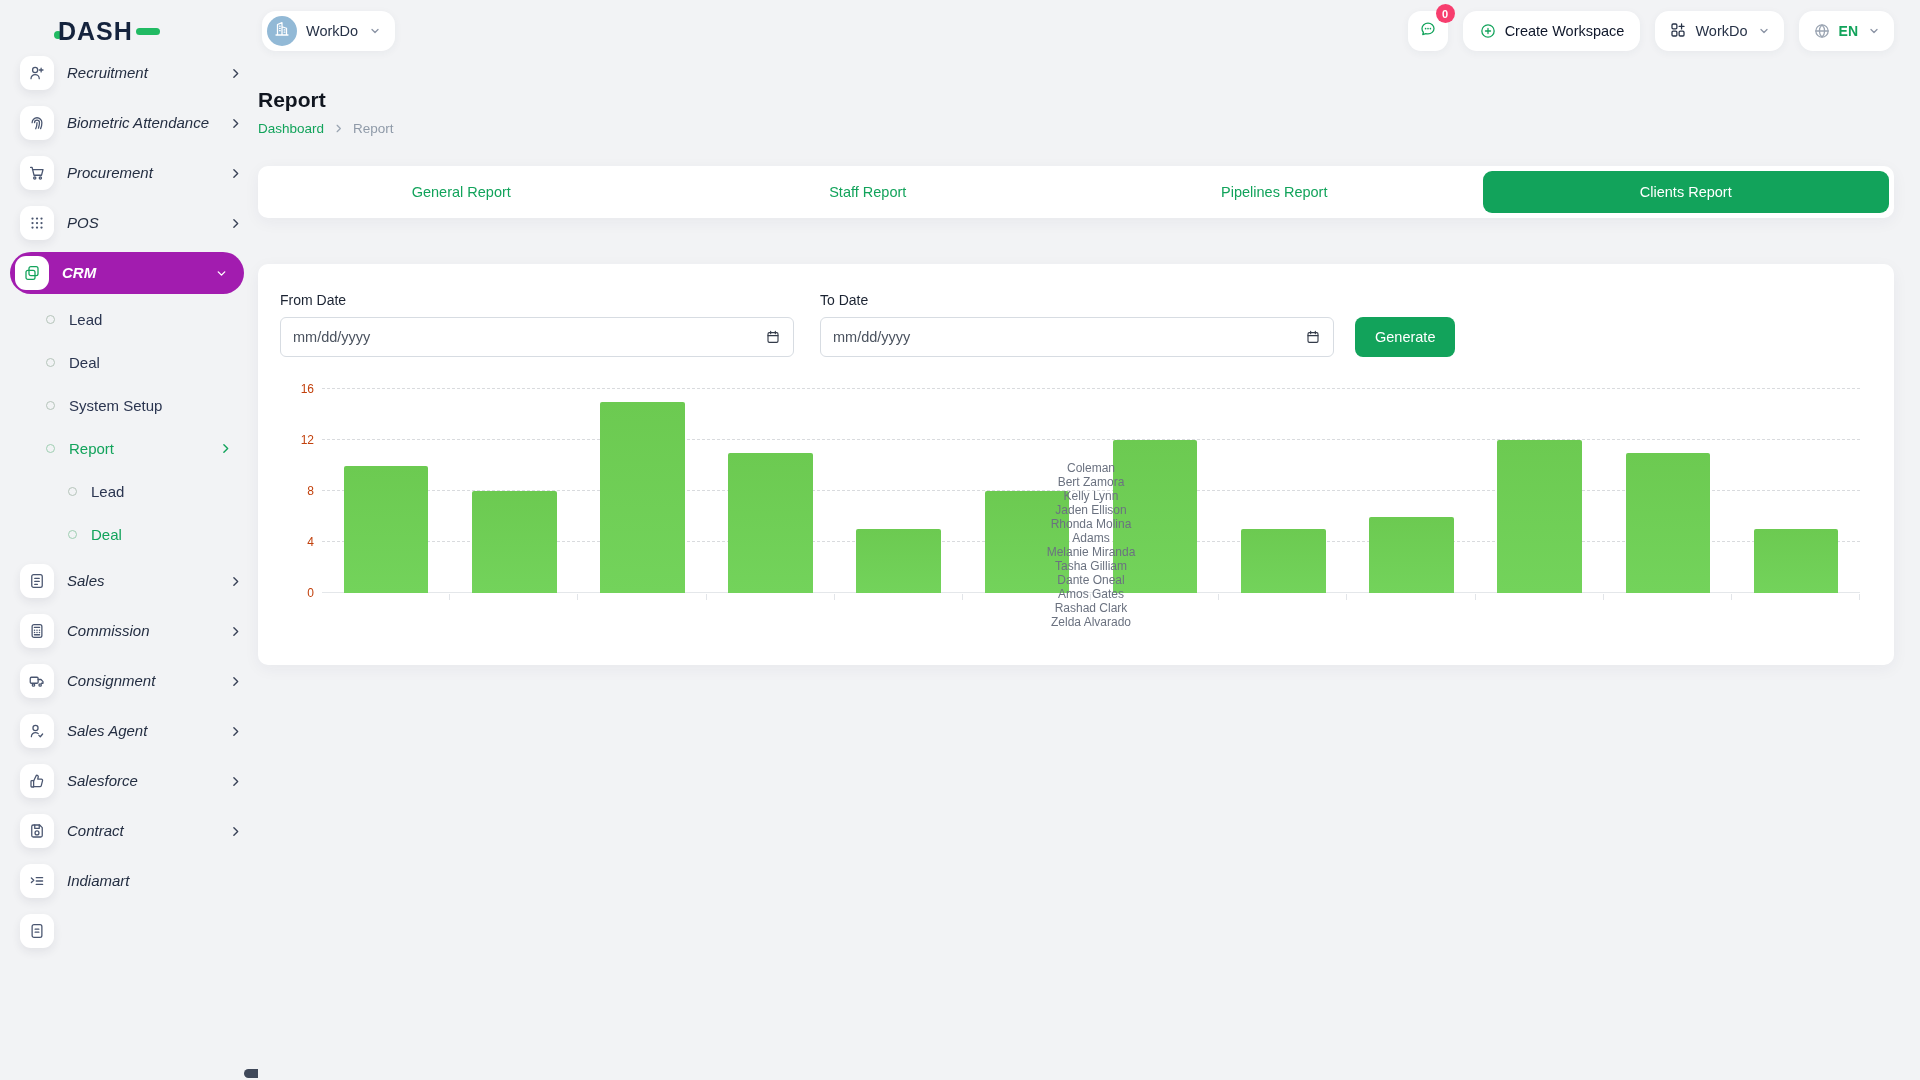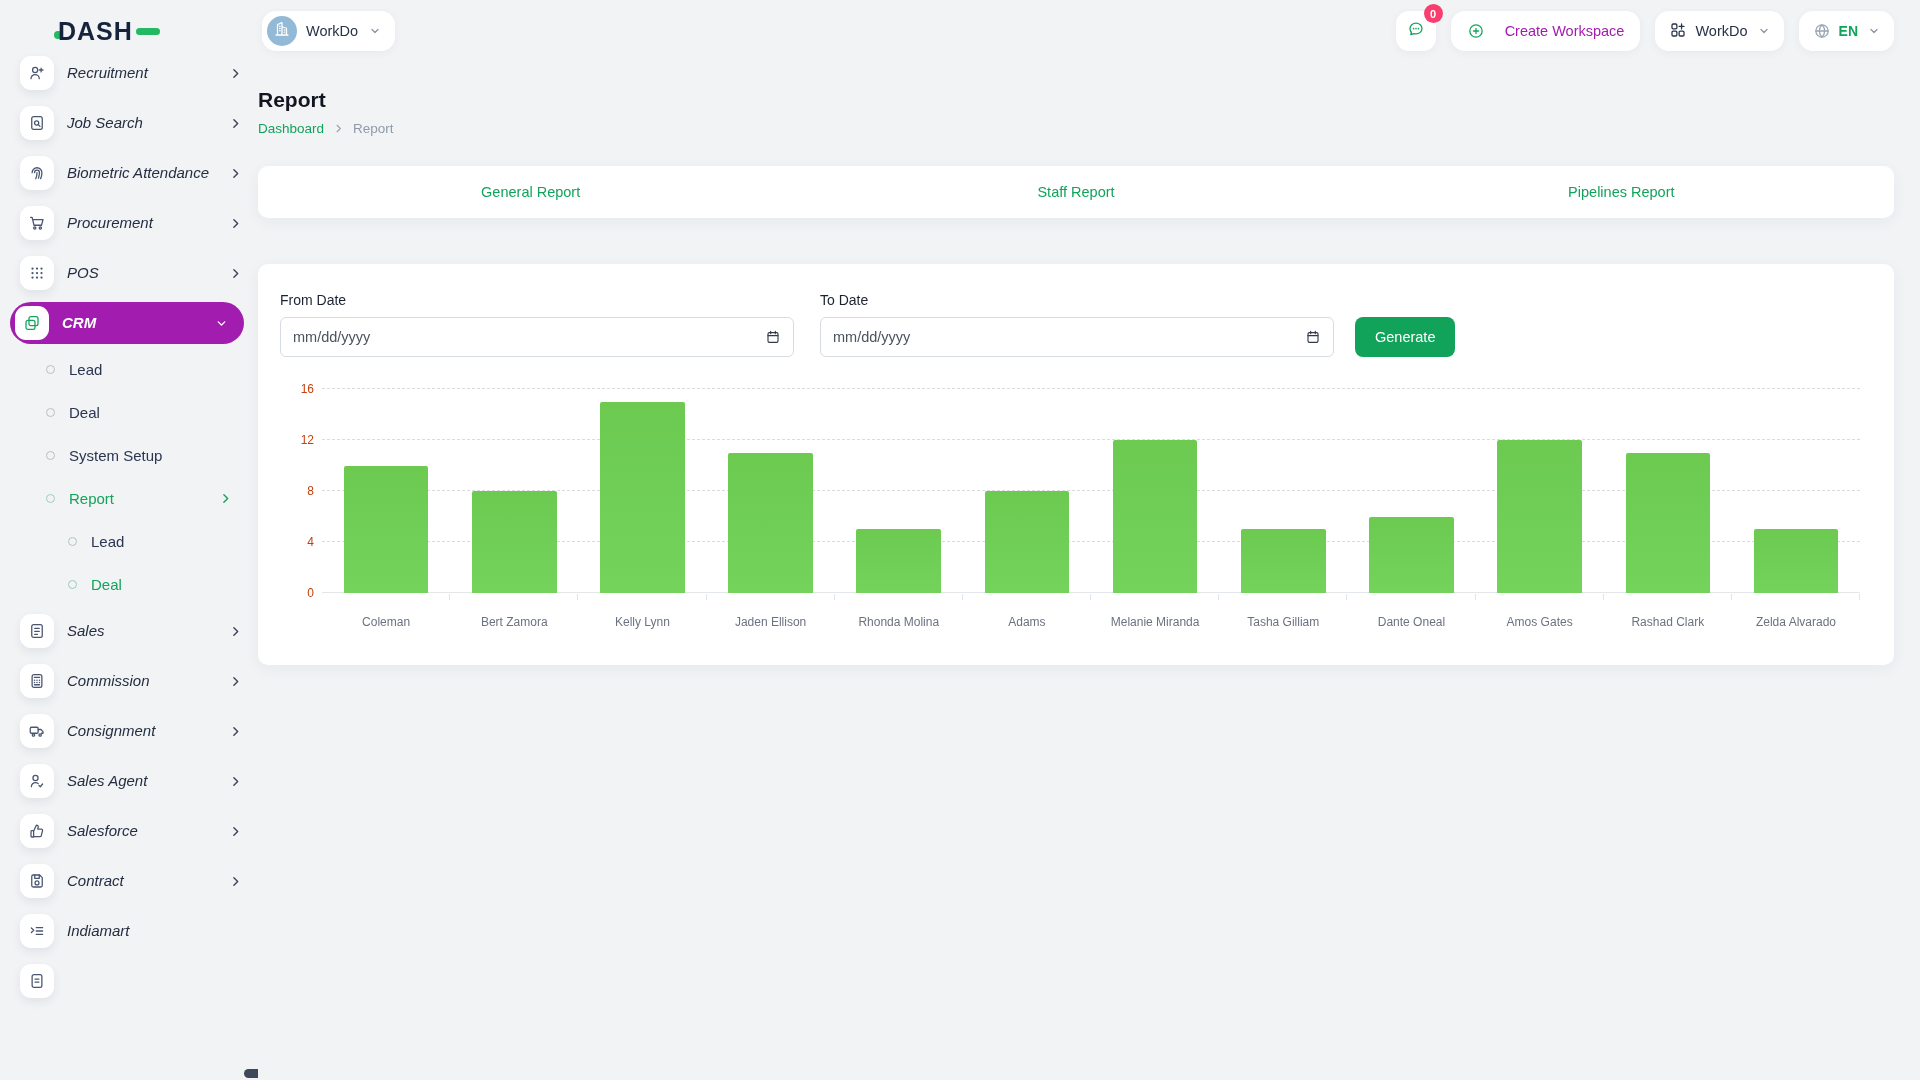--- a/index.html
+++ b/index.html
@@ -48,21 +48,21 @@
   .workspace-name { font-size:14.5px; color:#273247; }
   .caret { color:#8b94a5; display:flex; margin-left:2px; }
   .caret svg { width:12px; height:12px; }
   .topbar-right { display:flex; align-items:center; gap:15px; }
   .icon-btn { position:relative; width:40px; height:40px; border-radius:13px; background:#fff;
     box-shadow:0 2px 8px rgba(40,50,70,.05); display:flex; align-items:center; justify-content:center;
     color:#12a35b; cursor:pointer; }
   .icon-btn svg { width:20px; height:20px; }
   .badge { position:absolute; top:-7px; right:-7px; min-width:19px; height:19px; padding:0 5px; border-radius:10px;
     background:#f73e6e; color:#fff; font-size:11px; font-weight:700; display:flex; align-items:center; justify-content:center; }
-  .create-pill { padding:0 16px; gap:20px; font-size:14.5px; color:#a21caf; }
+  .create-pill { padding:0 16px; gap:8px; font-size:14.5px; color:#0f172a; }
   .create-pill .g-ic { color:#12a35b; display:flex; }
   .g-ic svg { width:18px; height:18px; }
   .switcher-pill { padding:0 14px; gap:8px; font-size:14.5px; color:#273247; }
   .lang-pill { padding:0 14px; gap:8px; }
   .lang-pill .globe { color:#9aa4b2; display:flex; }
   .lang-label { font-size:14px; font-weight:700; color:#12a35b; }
   
   .content { padding:0 26px 0 0; }
   .page-title { margin-top:36px; font-size:21px; font-weight:700; color:#10151f; }
   .breadcrumb { margin-top:9px; font-size:13.5px; display:flex; align-items:center; }
@@ -90,21 +90,21 @@
   .chart { position:relative; height:246px; margin-top:26px; }
   .plot { position:absolute; left:42px; right:10px; top:6px; bottom:36px; }
   .gridline { position:absolute; left:0; right:0; height:0; border-top:1px dashed #d9dbde; }
   .gridline.zero { border-top:1px solid #e4e7ea; }
   .y-tick-label { position:absolute; width:34px; text-align:right; transform:translateY(-50%);
     font-size:12px; color:#c2410c; left:-42px; }
   .bars { position:absolute; left:0; right:0; top:0; bottom:0; display:flex; align-items:flex-end; }
   .slot { flex:1; height:100%; position:relative; display:flex; align-items:flex-end; justify-content:center; }
   .slot::after { content:''; position:absolute; bottom:-7px; right:0; width:1px; height:6px; background:#e2e5e9; }
   .bar { width:66%; background:linear-gradient(180deg,#6cca51,#73d35b); border-radius:2px 2px 0 0; }
-  .x-labels { position:absolute; left:42px; right:10px; bottom:0; display:flex; }
+  .x-labels { position:absolute; left:42px; right:10px; bottom:0; display:flex;flex-direction:column; }
   .x-label { flex:1; text-align:center; font-size:12px; color:#6b7280; }
 </style>
 </head>
 <body>
 
 <aside class="sidebar">
   <div class="logo">
     <span class="logo-dot"></span>
     <span class="logo-text">DASH</span>
     <span class="logo-dash"></span>
@@ -112,35 +112,20 @@
   <nav class="menu" id="sidebar-menu">
       <div class="menu-row">
         <span class="icon-tile">
           <svg viewBox="0 0 24 24" fill="none" stroke="currentColor" stroke-width="1.7" stroke-linecap="round" stroke-linejoin="round">
             <circle cx="9.5" cy="8" r="3.4"></circle>
             <path d="M4 19.5c0-3 2.5-5.3 5.5-5.3s5.5 2.3 5.5 5.3"></path>
             <path d="M17.5 5.5v5M15 8h5"></path>
           </svg>
         </span>
         <span class="menu-label">Recruitment</span>
-        <span class="menu-chevron">
-          <svg viewBox="0 0 24 24" fill="none" stroke="currentColor" stroke-width="2.6" stroke-linecap="round" stroke-linejoin="round">
-            <path d="M9 5l7 7-7 7"></path>
-          </svg>
-        </span>
-      </div>
-      <div class="menu-row">
-        <span class="icon-tile">
-          <svg viewBox="0 0 24 24" fill="none" stroke="currentColor" stroke-width="1.7" stroke-linecap="round" stroke-linejoin="round">
-            <rect x="5" y="3.5" width="14" height="17" rx="2.5"></rect>
-            <circle cx="11.5" cy="12" r="2.8"></circle>
-            <path d="M13.7 14.2l2.3 2.3"></path>
-          </svg>
-        </span>
-        <span class="menu-label">Job Search</span>
         <span class="menu-chevron">
           <svg viewBox="0 0 24 24" fill="none" stroke="currentColor" stroke-width="2.6" stroke-linecap="round" stroke-linejoin="round">
             <path d="M9 5l7 7-7 7"></path>
           </svg>
         </span>
       </div>
       <div class="menu-row">
         <span class="icon-tile">
           <svg viewBox="0 0 24 24" fill="none" stroke="currentColor" stroke-width="1.7" stroke-linecap="round" stroke-linejoin="round">
             <path d="M5.5 11.5a6.5 6.5 0 0 1 13 0c0 2.8-.6 5.5-1.7 8"></path>
@@ -417,20 +402,21 @@
             <path d="M9 5l7 7-7 7"></path>
           </svg>
         </span>
       <span class="bc-cur">Report</span>
     </div>
 
     <div class="card tabs" id="tabs">
         <div class="tab">General Report</div>
         <div class="tab">Staff Report</div>
         <div class="tab">Pipelines Report</div>
+        <div class="tab active">Clients Report</div>
       </div>
 
     <div class="card panel">
       <div class="form-row">
         <div class="field">
           <div class="field-label">From Date</div>
           <div class="date-input">
             <span class="date-placeholder">mm/dd/yyyy</span>
             <span class="cal-ic" id="ic-cal1">
                 <svg viewBox="0 0 24 24" fill="none" stroke="currentColor" stroke-width="1.7" stroke-linecap="round" stroke-linejoin="round">

